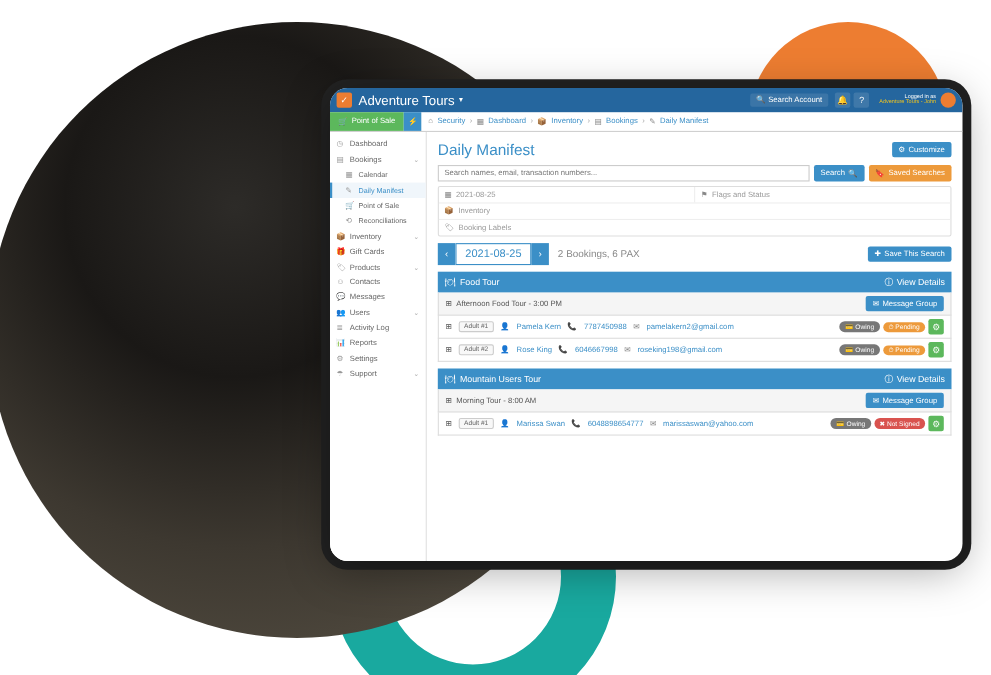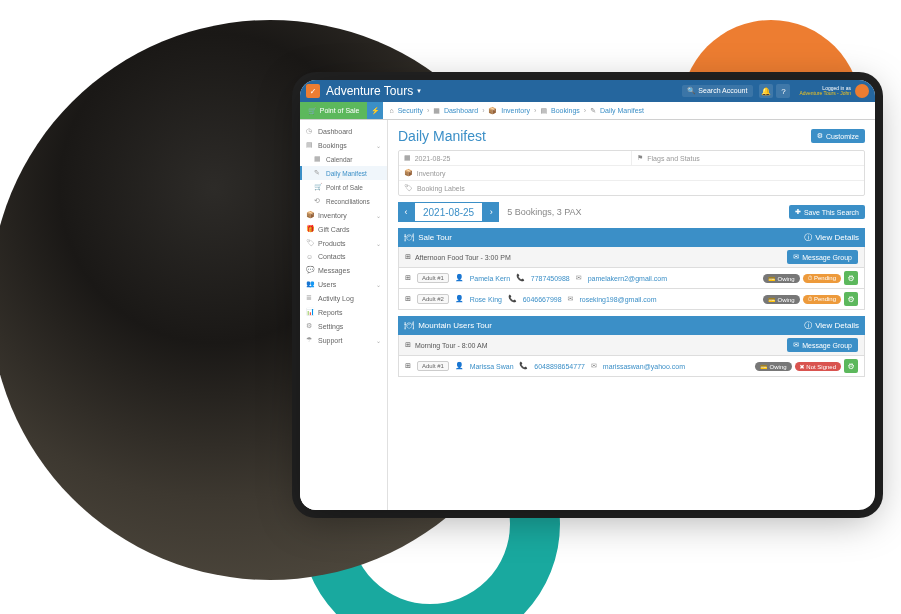--- a/index.html
+++ b/index.html
@@ -198,20 +198,31 @@
     <div class="main">
       <div class="title-row">
         <span class="page-title">Daily Manifest</span>
         <span style="flex:1"></span>
         <button class="btn blue">
             <span>⚙</span>
             <span>Customize</span>
           </button>
       </div>
 
+      <div class="search-row">
+        <input class="search-input" placeholder="Search names, email, transaction numbers..." style="">
+        <button class="btn blue">
+            <span>Search</span> 
+            <span>🔍</span>
+          </button>
+        <button class="btn orange">
+            <span>🔖</span>
+            <span>Saved Searches</span>
+          </button>
+      </div>
 
       <div class="filters">
         <div class="frow">
           <div class="fcell">
               <span class="ic">▦</span>
               <span>2021-08-25</span>
             </div>
           <div class="fcell">
               <span class="ic">⚑</span>
               <span>Flags and Status</span>
@@ -228,32 +239,32 @@
               <span class="ic">🏷</span>
               <span>Booking Labels</span>
             </div>
         </div>
       </div>
 
       <div class="date-nav">
         <div class="arr">‹</div>
         <div class="date">2021-08-25</div>
         <div class="arr">›</div>
-        <span class="summary">5 Bookings, 3 PAX</span>
+        <span class="summary">2 Bookings, 6 PAX</span>
         <button class="btn blue save">
             <span>✚</span>
             <span>Save This Search</span>
           </button>
       </div>
 
       <div id="tours-container">
           <div class="tour-block">
             <div class="tour-head">
               <span>🍽</span>
-              <span>Sale Tour</span>
+              <span>Food Tour</span>
               <span class="right">
                 <span>ⓘ</span>
                 <span>View Details</span>
               </span>
             </div>
             <div class="tour-sub">
               <span>⊞</span> 
               <span style="margin-left:4px">Afternoon Food Tour - 3:00 PM</span>
               <span class="right"><button class="btn blue"><span>✉</span>Message Group</button></span>
             </div>

